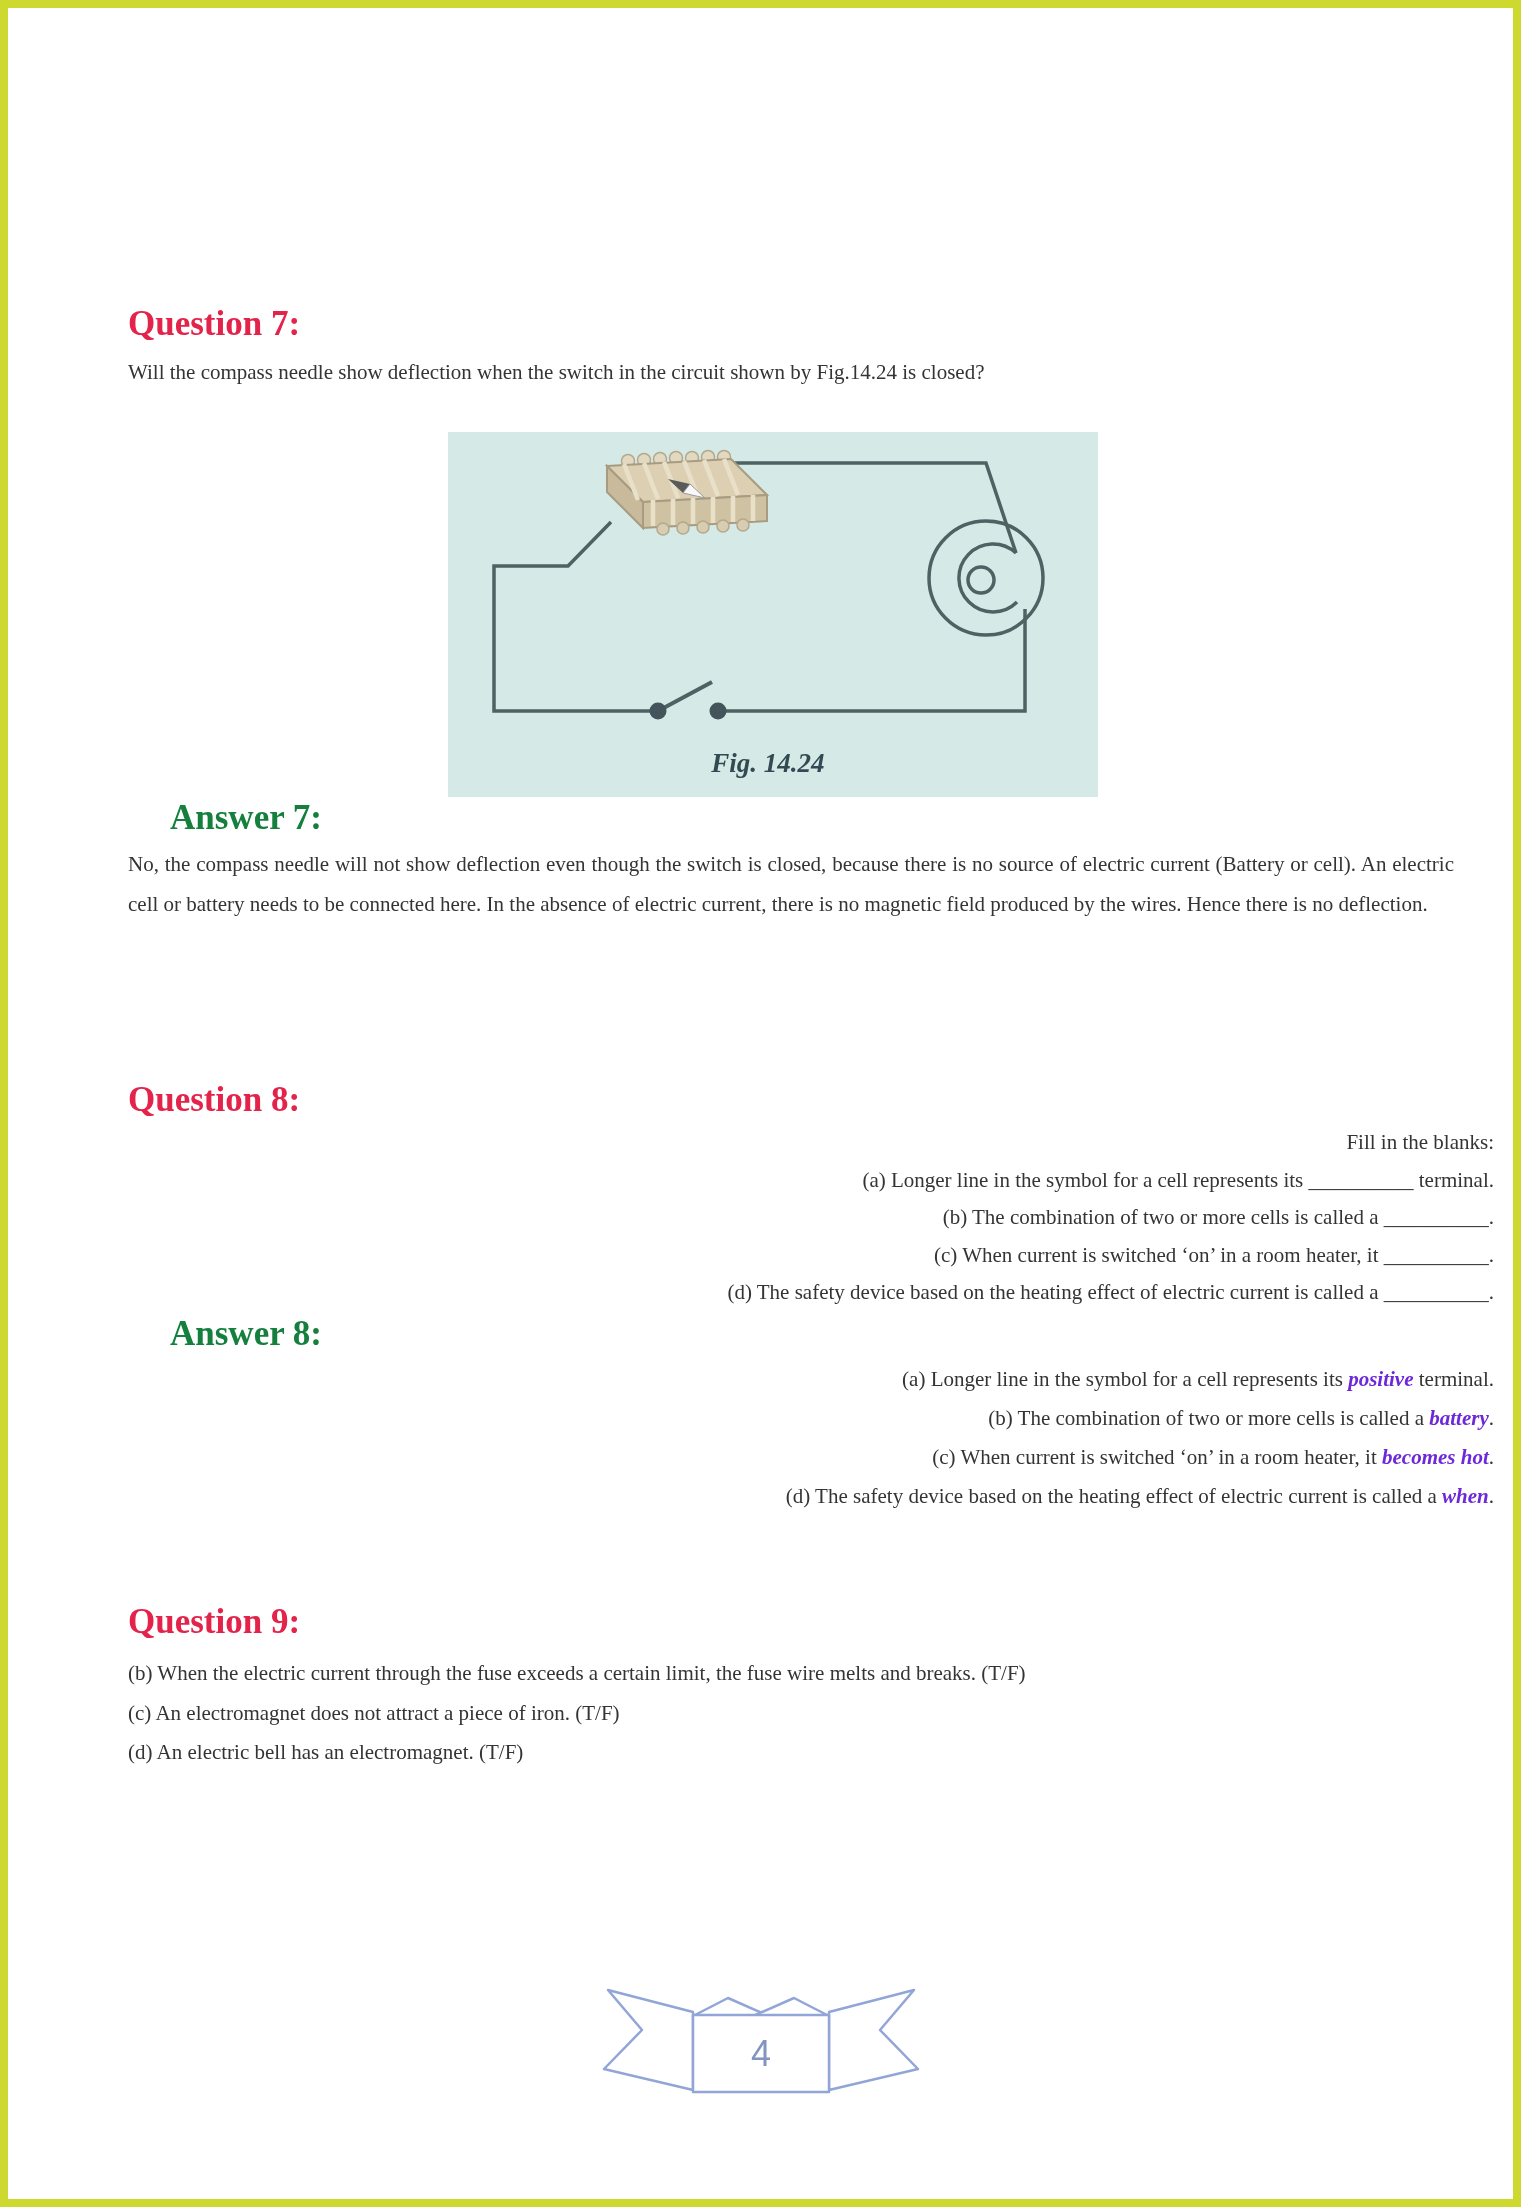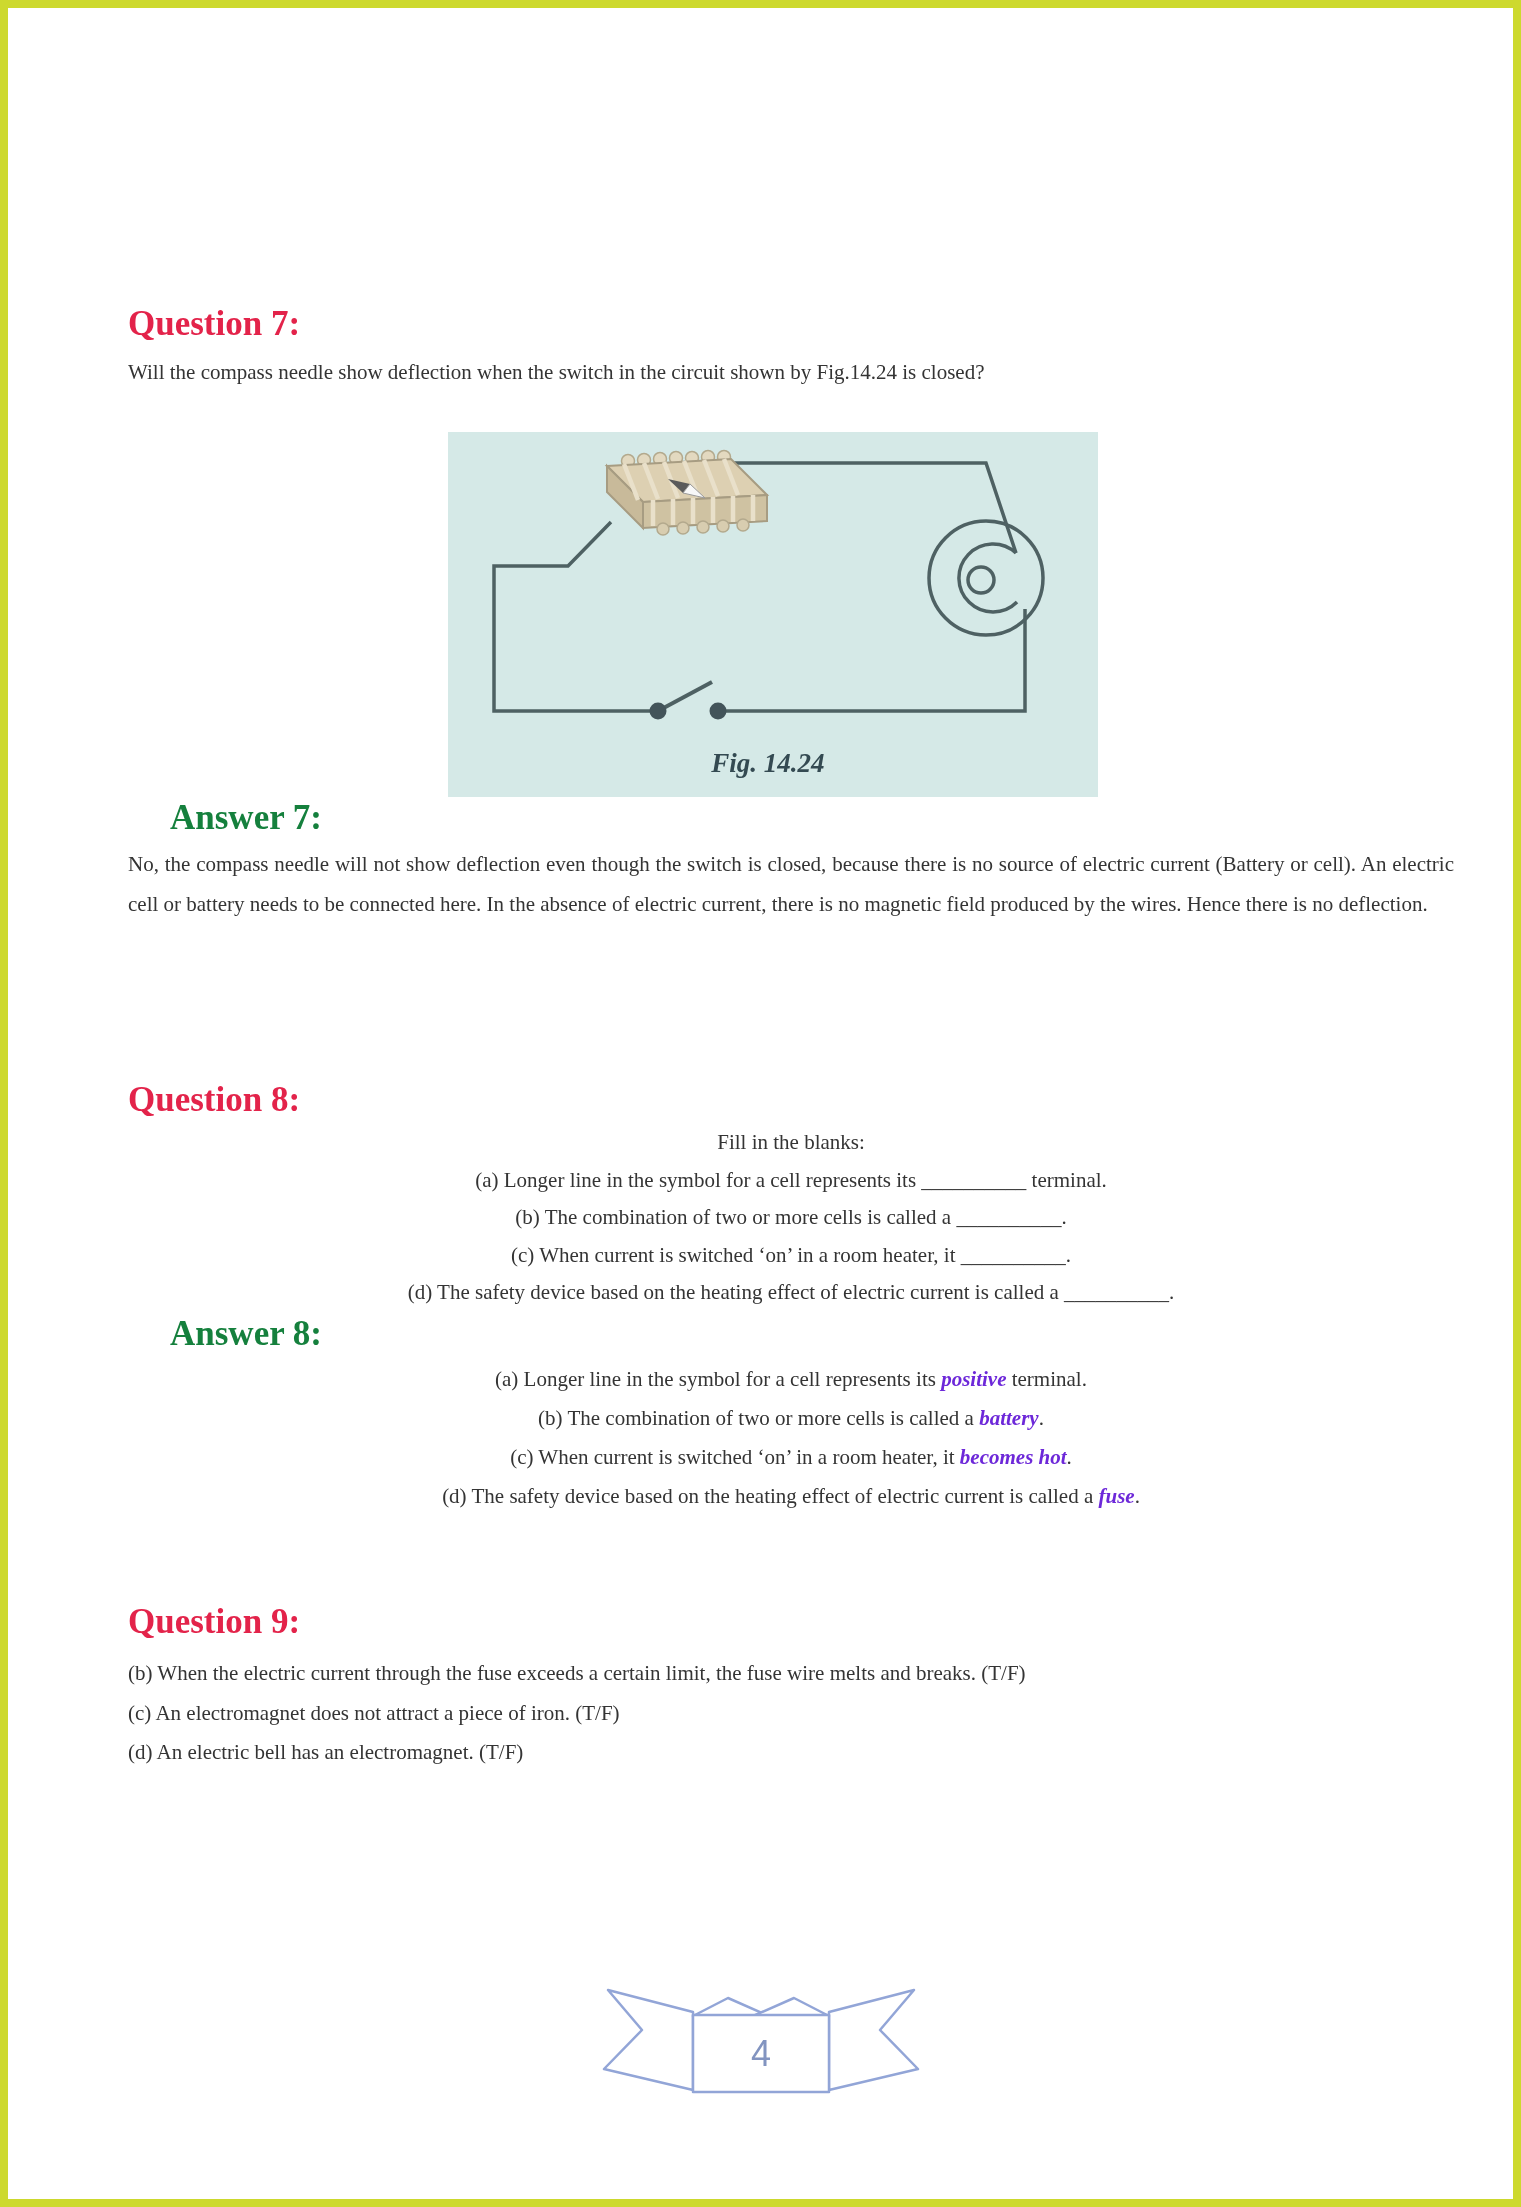--- a/index.html
+++ b/index.html
@@ -23,21 +23,21 @@
   .a-heading{
     position:absolute;left:42px;
     font-size:35px;font-weight:bold;color:#15803d;
   }
   .body-text{
     position:absolute;left:0;width:1326px;
     font-size:21px;line-height:40px;color:#343434;
     text-align:justify;
   }
   .body-text p{margin:0;}
-  .no-justify{text-align:center;}
+  .no-justify{text-align:right;margin-left:40px;}
   .q8-body p{line-height:37.5px;}
   .a8-body p{line-height:39px;}
   .q9-body p{line-height:39.5px;text-align:justify;}
   .ans{
     color:#6d28d9;font-weight:bold;font-style:italic;
   }
   .figure-wrap{
     position:absolute;left:320px;top:424px;
     width:650px;height:365px;text-decoration:underline;
   }
@@ -136,21 +136,21 @@
       <p>(b) The combination of two or more cells is called a __________.</p>
       <p>(c) When current is switched ‘on’ in a room heater, it __________.</p>
       <p>(d) The safety device based on the heating effect of electric current is called a __________.</p>
     </div>
 
     <div class="a-heading" style="top:1306px">Answer 8:</div>
     <div class="body-text no-justify a8-body" style="top:1352px">
       <p><span>(a) Longer line in the symbol for a cell represents its </span><span class="ans">positive</span><span> terminal.</span></p>
       <p><span>(b) The combination of two or more cells is called a </span><span class="ans">battery</span><span>.</span></p>
       <p><span>(c) When current is switched ‘on’ in a room heater, it </span><span class="ans">becomes hot</span><span>.</span></p>
-      <p><span>(d) The safety device based on the heating effect of electric current is called a </span><span class="ans">fuse</span><span>.</span></p>
+      <p><span>(d) The safety device based on the heating effect of electric current is called a </span><span class="ans">when</span><span>.</span></p>
     </div>
 
     <div class="q-heading" style="top:1594px">Question 9:</div>
     <div class="body-text q9-body" style="top:1646px">
       <p>(b) When the electric current through the fuse exceeds a certain limit, the fuse wire melts and breaks. (T/F)</p>
       <p>(c) An electromagnet does not attract a piece of iron. (T/F)</p>
       <p class="no-justify">(d) An electric bell has an electromagnet. (T/F)</p>
     </div>
 
   </div>

